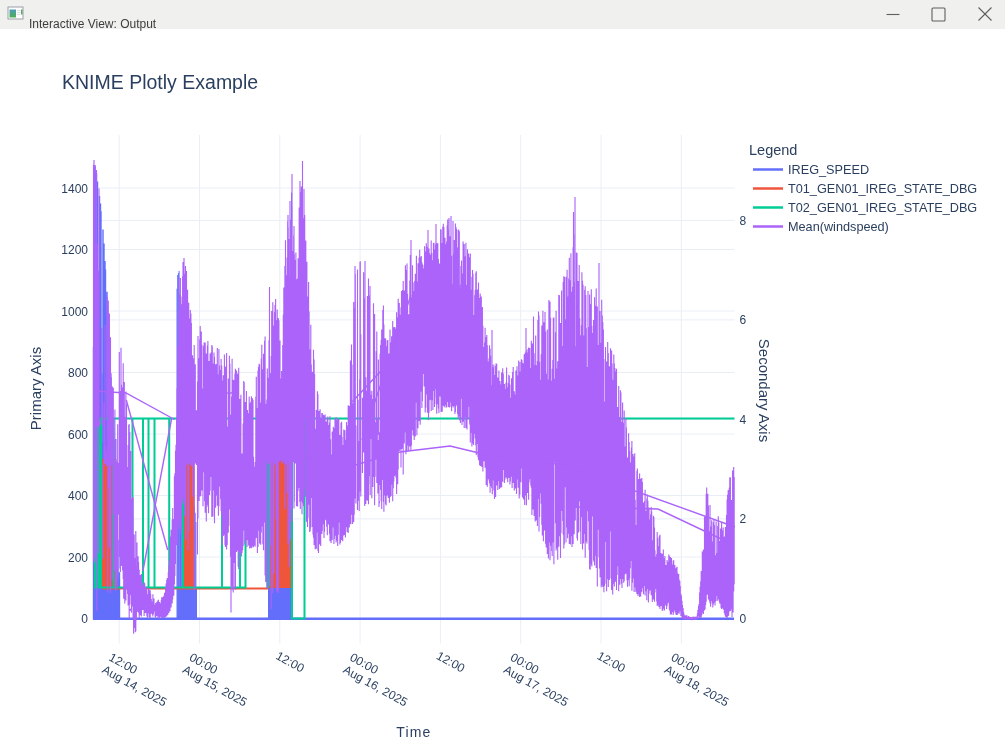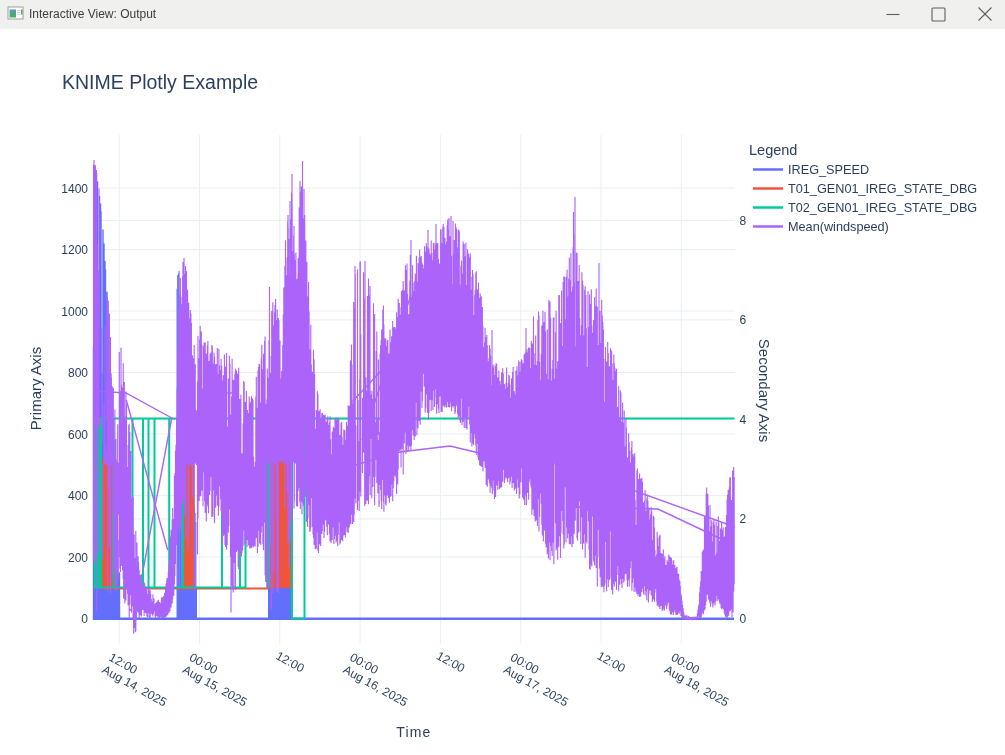--- a/index.html
+++ b/index.html
@@ -1,18 +1,18 @@
 <!DOCTYPE html>
 <html><head>
 <meta charset="utf-8">
 <style>
 html,body{margin:0;padding:0;width:1005px;height:755px;overflow:hidden;background:#fff;}
 body{font-family:"Liberation Sans",sans-serif;}
 #titlebar{position:absolute;top:0;left:0;width:1005px;height:29px;background:#f0f0ee;}
-#tbtext{position:absolute;left:29px;top:7px;font-size:12px;color:#3d3d3d;}
+#tbtext{position:absolute;left:29px;top:17px;font-size:12px;color:#3d3d3d;}
 #chart{position:absolute;top:0;left:0;}
 </style>
 </head>
 <body>
 <div id="titlebar">
  <svg width="1005" height="29" style="position:absolute;top:0;left:0">
   <g>
    <rect x="8" y="7" width="15" height="12" fill="#fff" stroke="#9aa0a6" stroke-width="1"></rect>
    <defs>
           <linearGradient id="ic" x1="0" y1="0" x2="0" y2="1">

